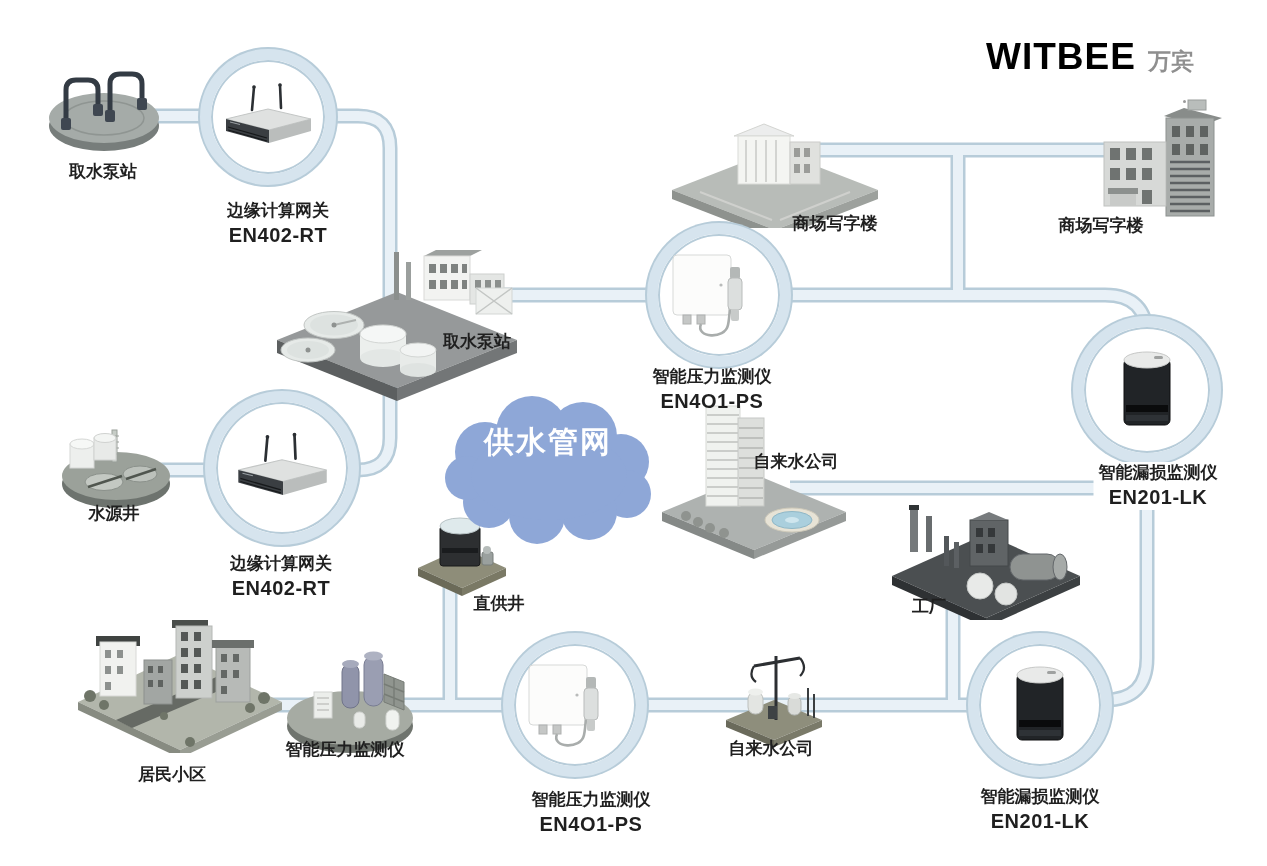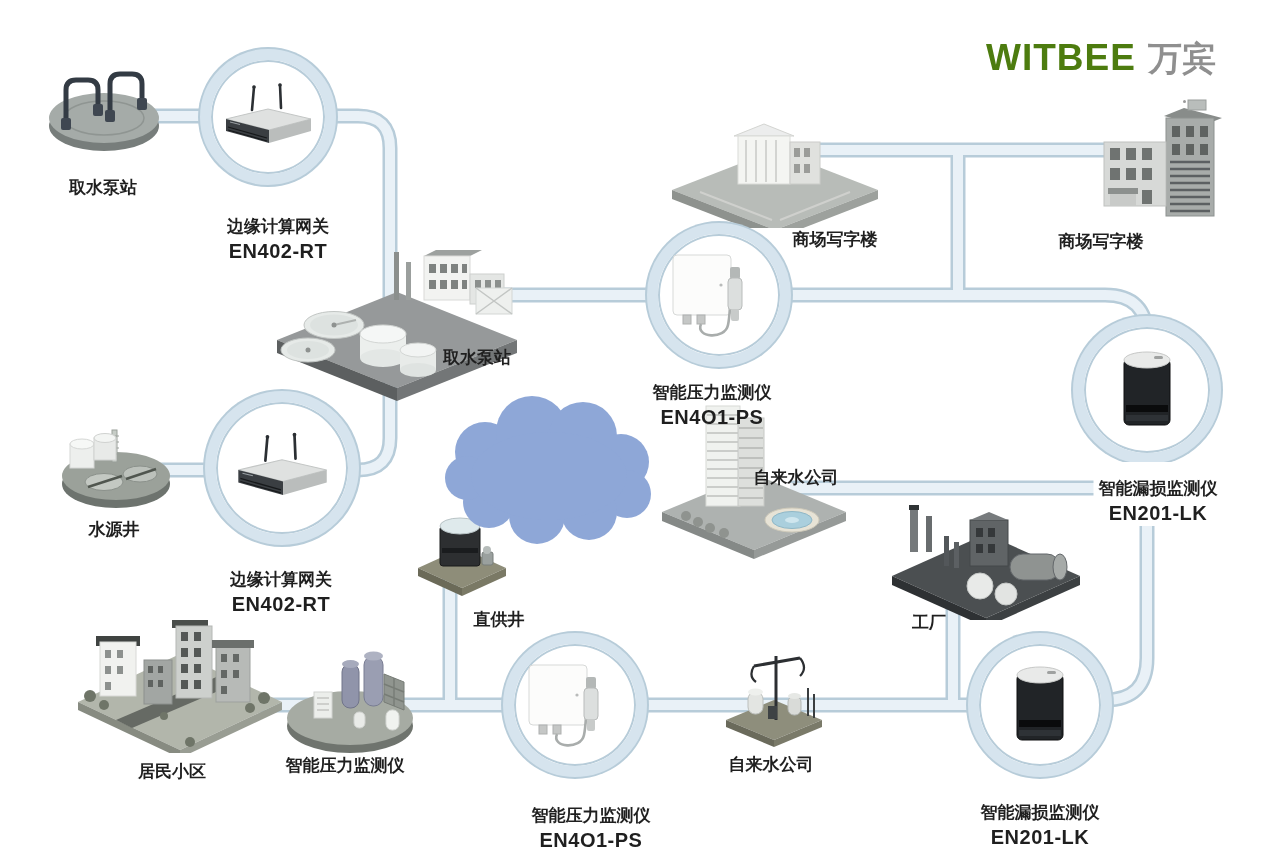--- a/index.html
+++ b/index.html
@@ -11,31 +11,31 @@
   
   .ring{position:absolute;z-index:3;border-radius:50%;background:#fff;
         border:11px solid #d6e4ee;
         box-shadow:0 0 0 2px #b7ccd9, inset 0 0 0 2px #b7ccd9;
         display:flex;align-items:center;justify-content:center;box-sizing:border-box;}
   
   .node{position:absolute;z-index:3;}
   
   .label{position:absolute;z-index:4;transform:translateX(-50%);text-align:center;
          color:#1f1f1f;font-weight:700;white-space:nowrap;line-height:1.3;}
-  .label .l1{font-size:17px;margin-top:16px;}
+  .label .l1{font-size:17px;}
   .label .l2{font-size:20px;letter-spacing:.5px;}
   .label.bg{background:#fff;padding:0 5px;}
   
   #cloud{position:absolute;left:437px;top:390px;width:222px;height:158px;z-index:3;}
   #cloud .cloud-text{position:absolute;left:0;top:34px;width:100%;text-align:center;
         color:#fff;font-weight:700;font-size:30px;line-height:1.22;letter-spacing:2px;z-index:2;}
   
   #logo{position:absolute;left:986px;top:36px;z-index:5;white-space:nowrap;}
-  #logo .brand{color:#4d7c0f;font-weight:800;font-size:37px;letter-spacing:1px;margin-top:30px;}
-  #logo .brand-cn{color:#8f8f8f;font-weight:700;font-size:34px;margin-left:12px;}
+  #logo .brand{color:#000000;font-weight:800;font-size:37px;letter-spacing:1px;margin-top:30px;}
+  #logo .brand-cn{color:#8f8f8f;font-weight:700;font-size:23px;margin-left:12px;}
   .dot{position:absolute;width:3px;height:3px;border-radius:50%;background:#9a9a9a;z-index:2;}
 </style>
 </head>
 <body>
 
 <div id="canvas">
 
   <svg id="pipes" width="1267" height="866" viewBox="0 0 1267 866">
     <g fill="none" stroke="#b7ccd9" stroke-width="15">
       <path d="M140,116 H358 Q390,116 390,148 V438 Q390,470 358,470 H150"></path>
@@ -469,20 +469,21 @@
         <circle cx="184" cy="72" r="28"></circle>
           <circle cx="190" cy="104" r="24"></circle>
           <circle cx="152" cy="122" r="28"></circle>
         <circle cx="100" cy="126" r="28"></circle>
           <circle cx="52" cy="112" r="26"></circle>
           <circle cx="30" cy="88" r="22"></circle>
         <ellipse cx="112" cy="86" rx="78" ry="44"></ellipse>
       </g>
     </svg>
     <div class="cloud-text">
+      <div>供水管网</div>
     </div>
   </div>
 
   <div class="label" style="left:103px;top:161px">
     <div class="l1">取水泵站</div>
   </div>
 
   <div class="label" style="left:278px;top:200px">
     <div class="l1">边缘计算网关</div>
     <div class="l2">EN402-RT</div>
@@ -524,21 +525,21 @@
   </div>
 
   <div class="label" style="left:929px;top:596px">
     <div class="l1">工厂</div>
   </div>
 
   <div class="label" style="left:499px;top:593px">
     <div class="l1">直供井</div>
   </div>
 
-  <div class="label" style="left:172px;top:745px">
+  <div class="label" style="left:172px;top:764px">
     <div class="l1">居民小区</div>
   </div>
 
   <div class="label" style="left:345px;top:739px">
     <div class="l1">智能压力监测仪</div>
   </div>
 
   <div class="label" style="left:591px;top:789px">
     <div class="l1">智能压力监测仪</div>
     <div class="l2">EN4O1-PS</div>

